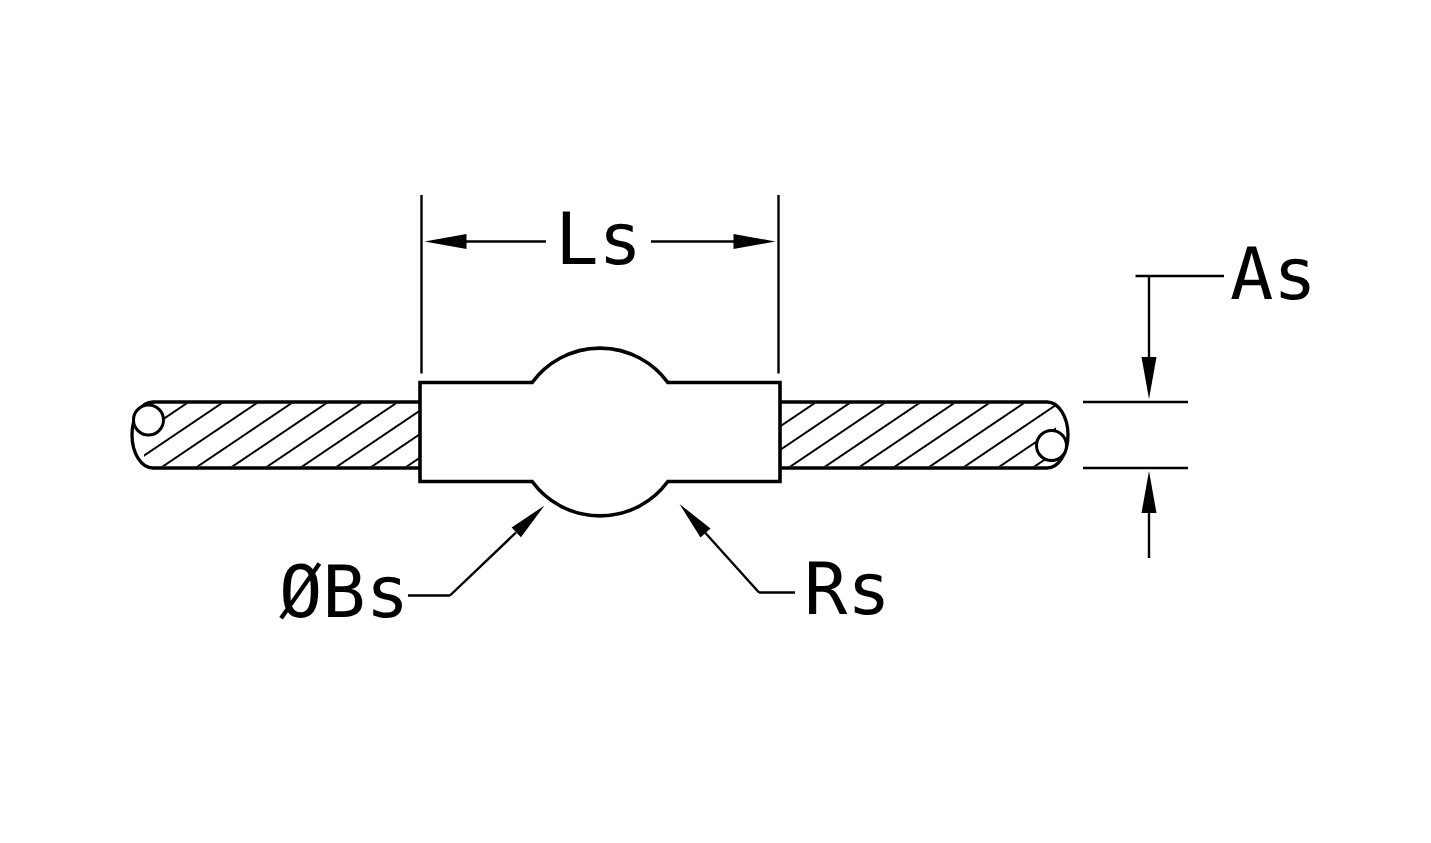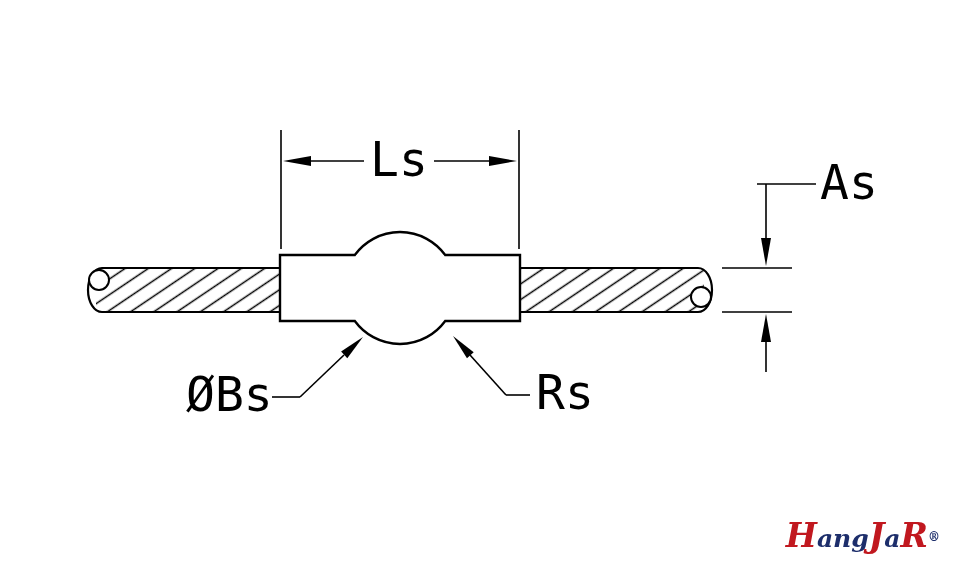--- a/index.html
+++ b/index.html
@@ -98,17 +98,14 @@
 
     <g>
       <text x="536" y="409" text-anchor="start" class="dim-label">Rs</text>
       <line x1="530" y1="395" x2="506" y2="395" stroke="#000" stroke-width="1.6"></line>
       <line x1="506" y1="395" x2="470" y2="355" stroke="#000" stroke-width="1.6"></line>
       <polygon points="453,336 473.7,352.3 467,358.3" fill="#000"></polygon>
     </g>
   </svg>
 
   
-  <div class="logo">
-    <span class="cap" style="color: rgb(193, 24, 31);">H</span><span class="low" style="color: rgb(29, 46, 107);">ang</span><span class="cap" style="color: rgb(193, 24, 31);">J</span><span class="low" style="color: rgb(29, 46, 107);">a</span><span class="cap" style="color: rgb(193, 24, 31);">R</span><span class="rmark" style="color: rgb(29, 46, 107);">®</span>
-  </div>
 
 </div>
 
 </body></html>

